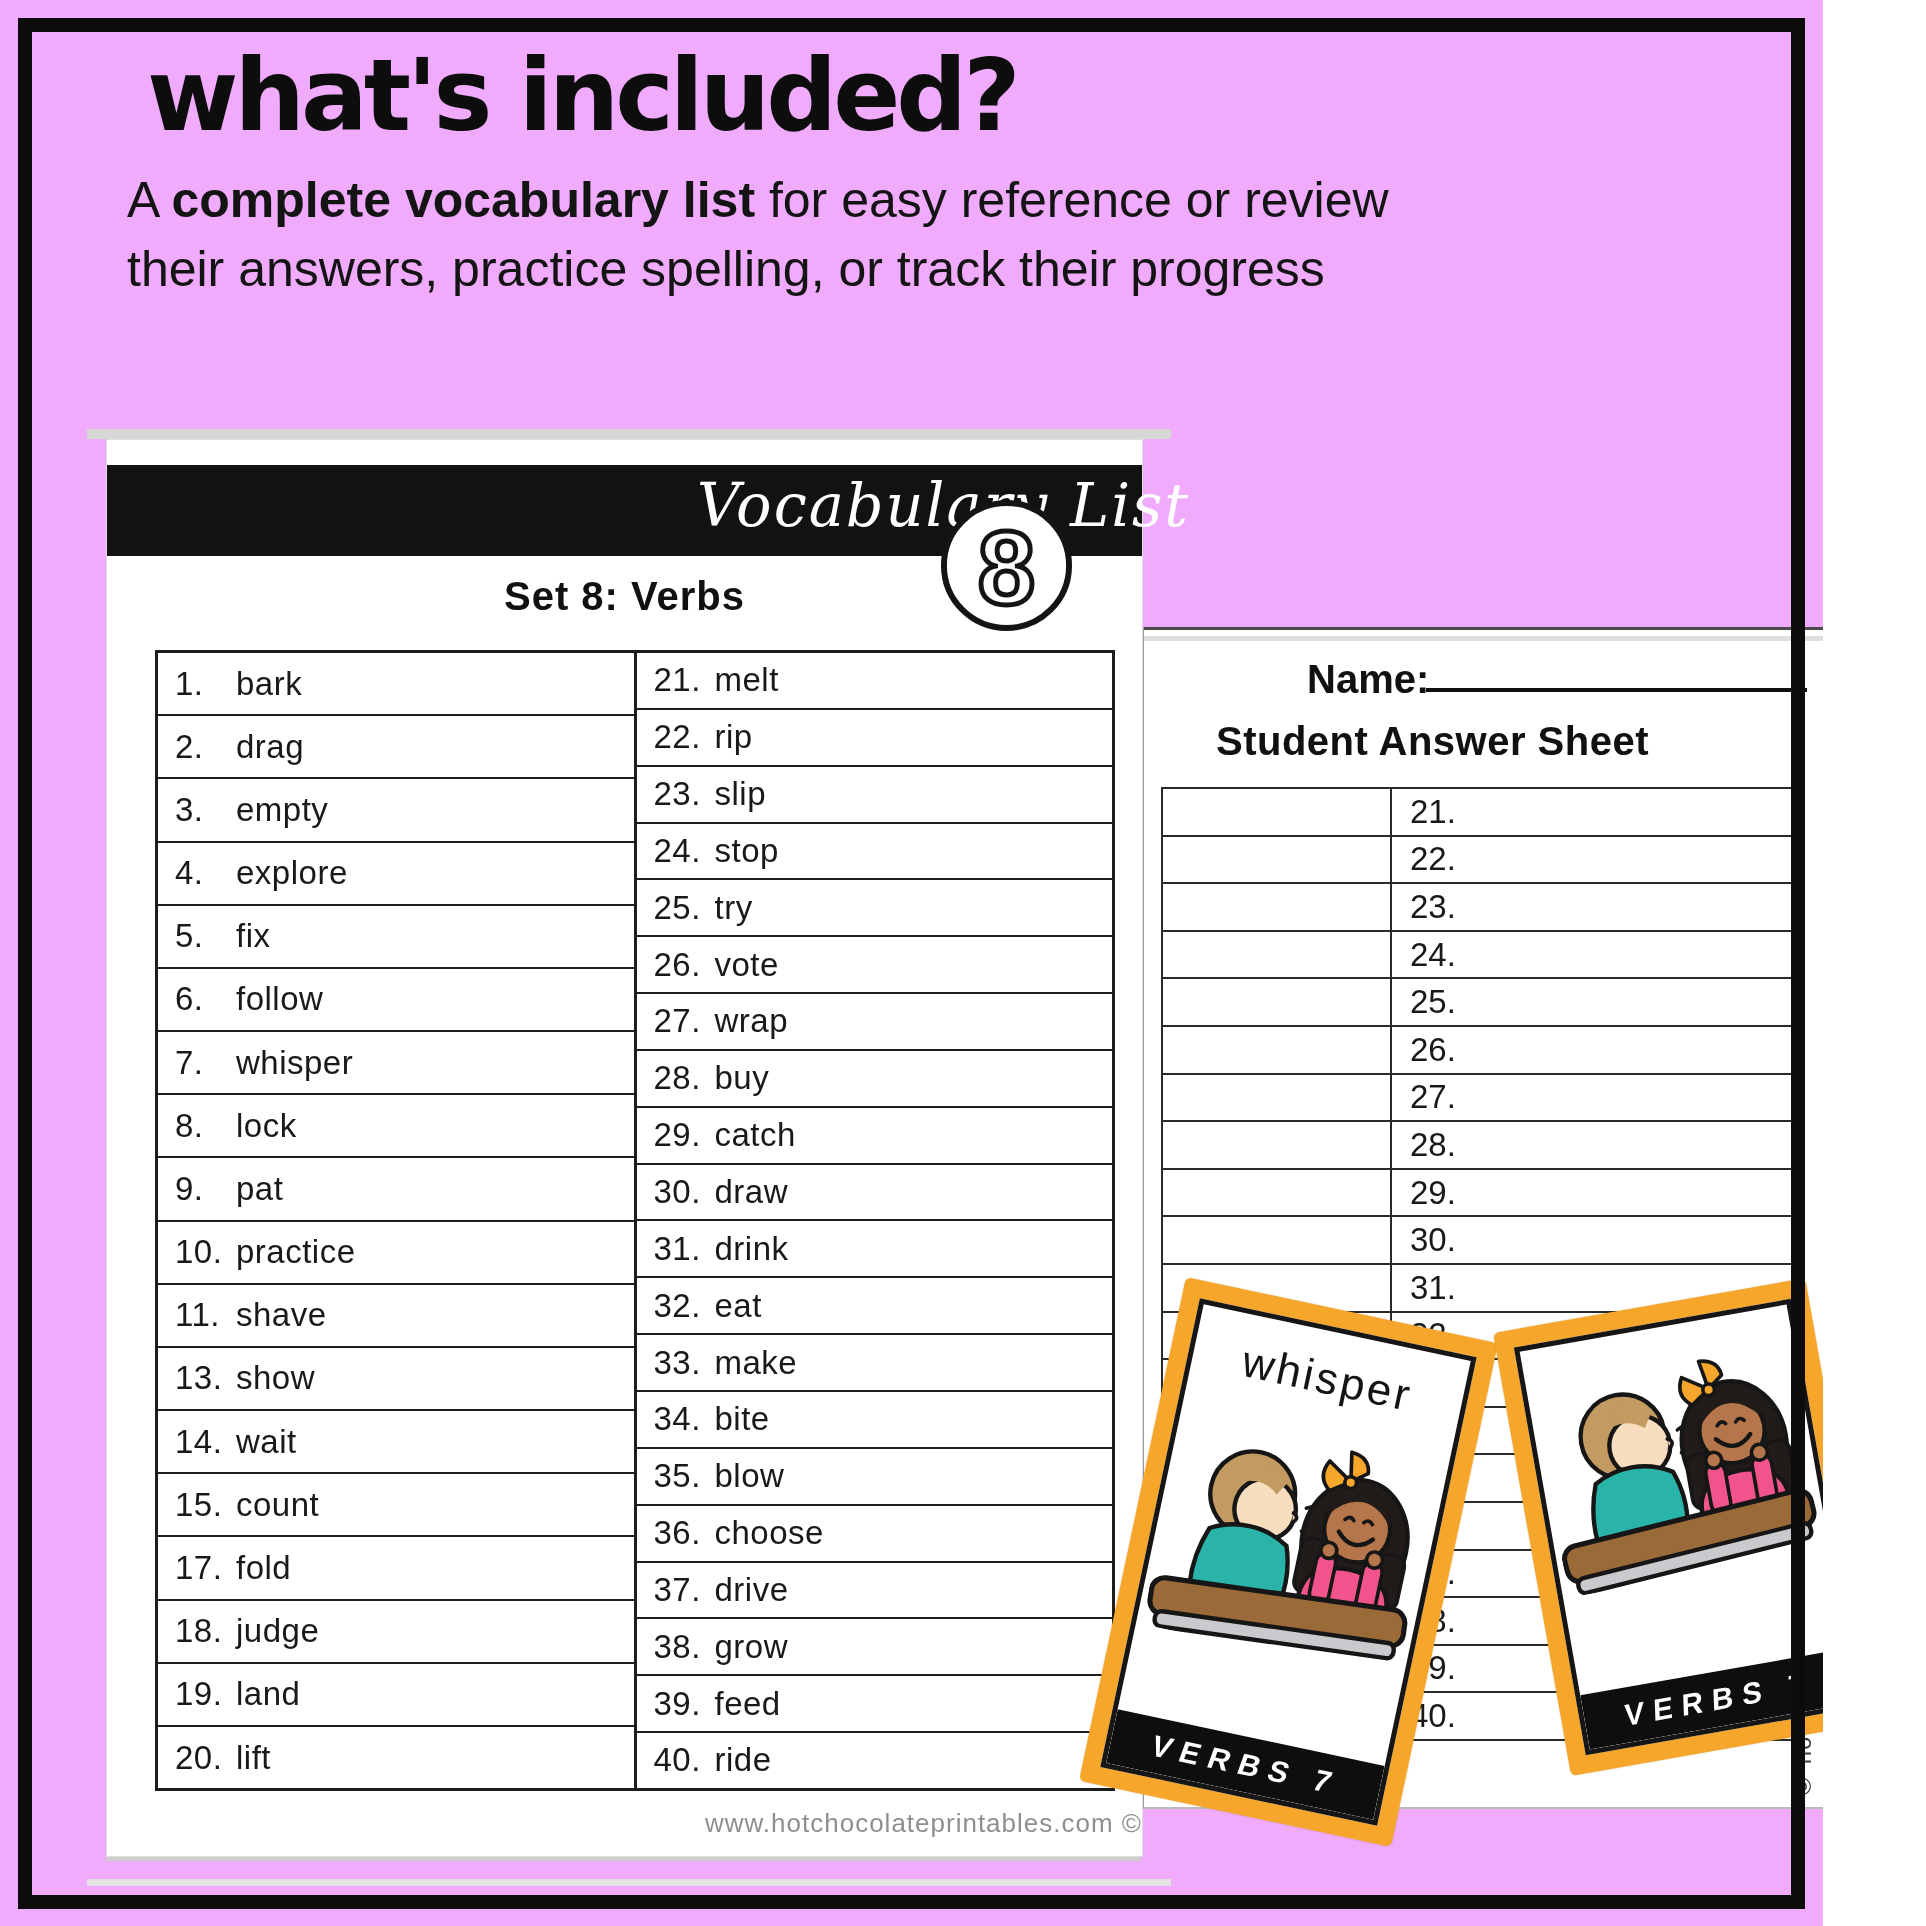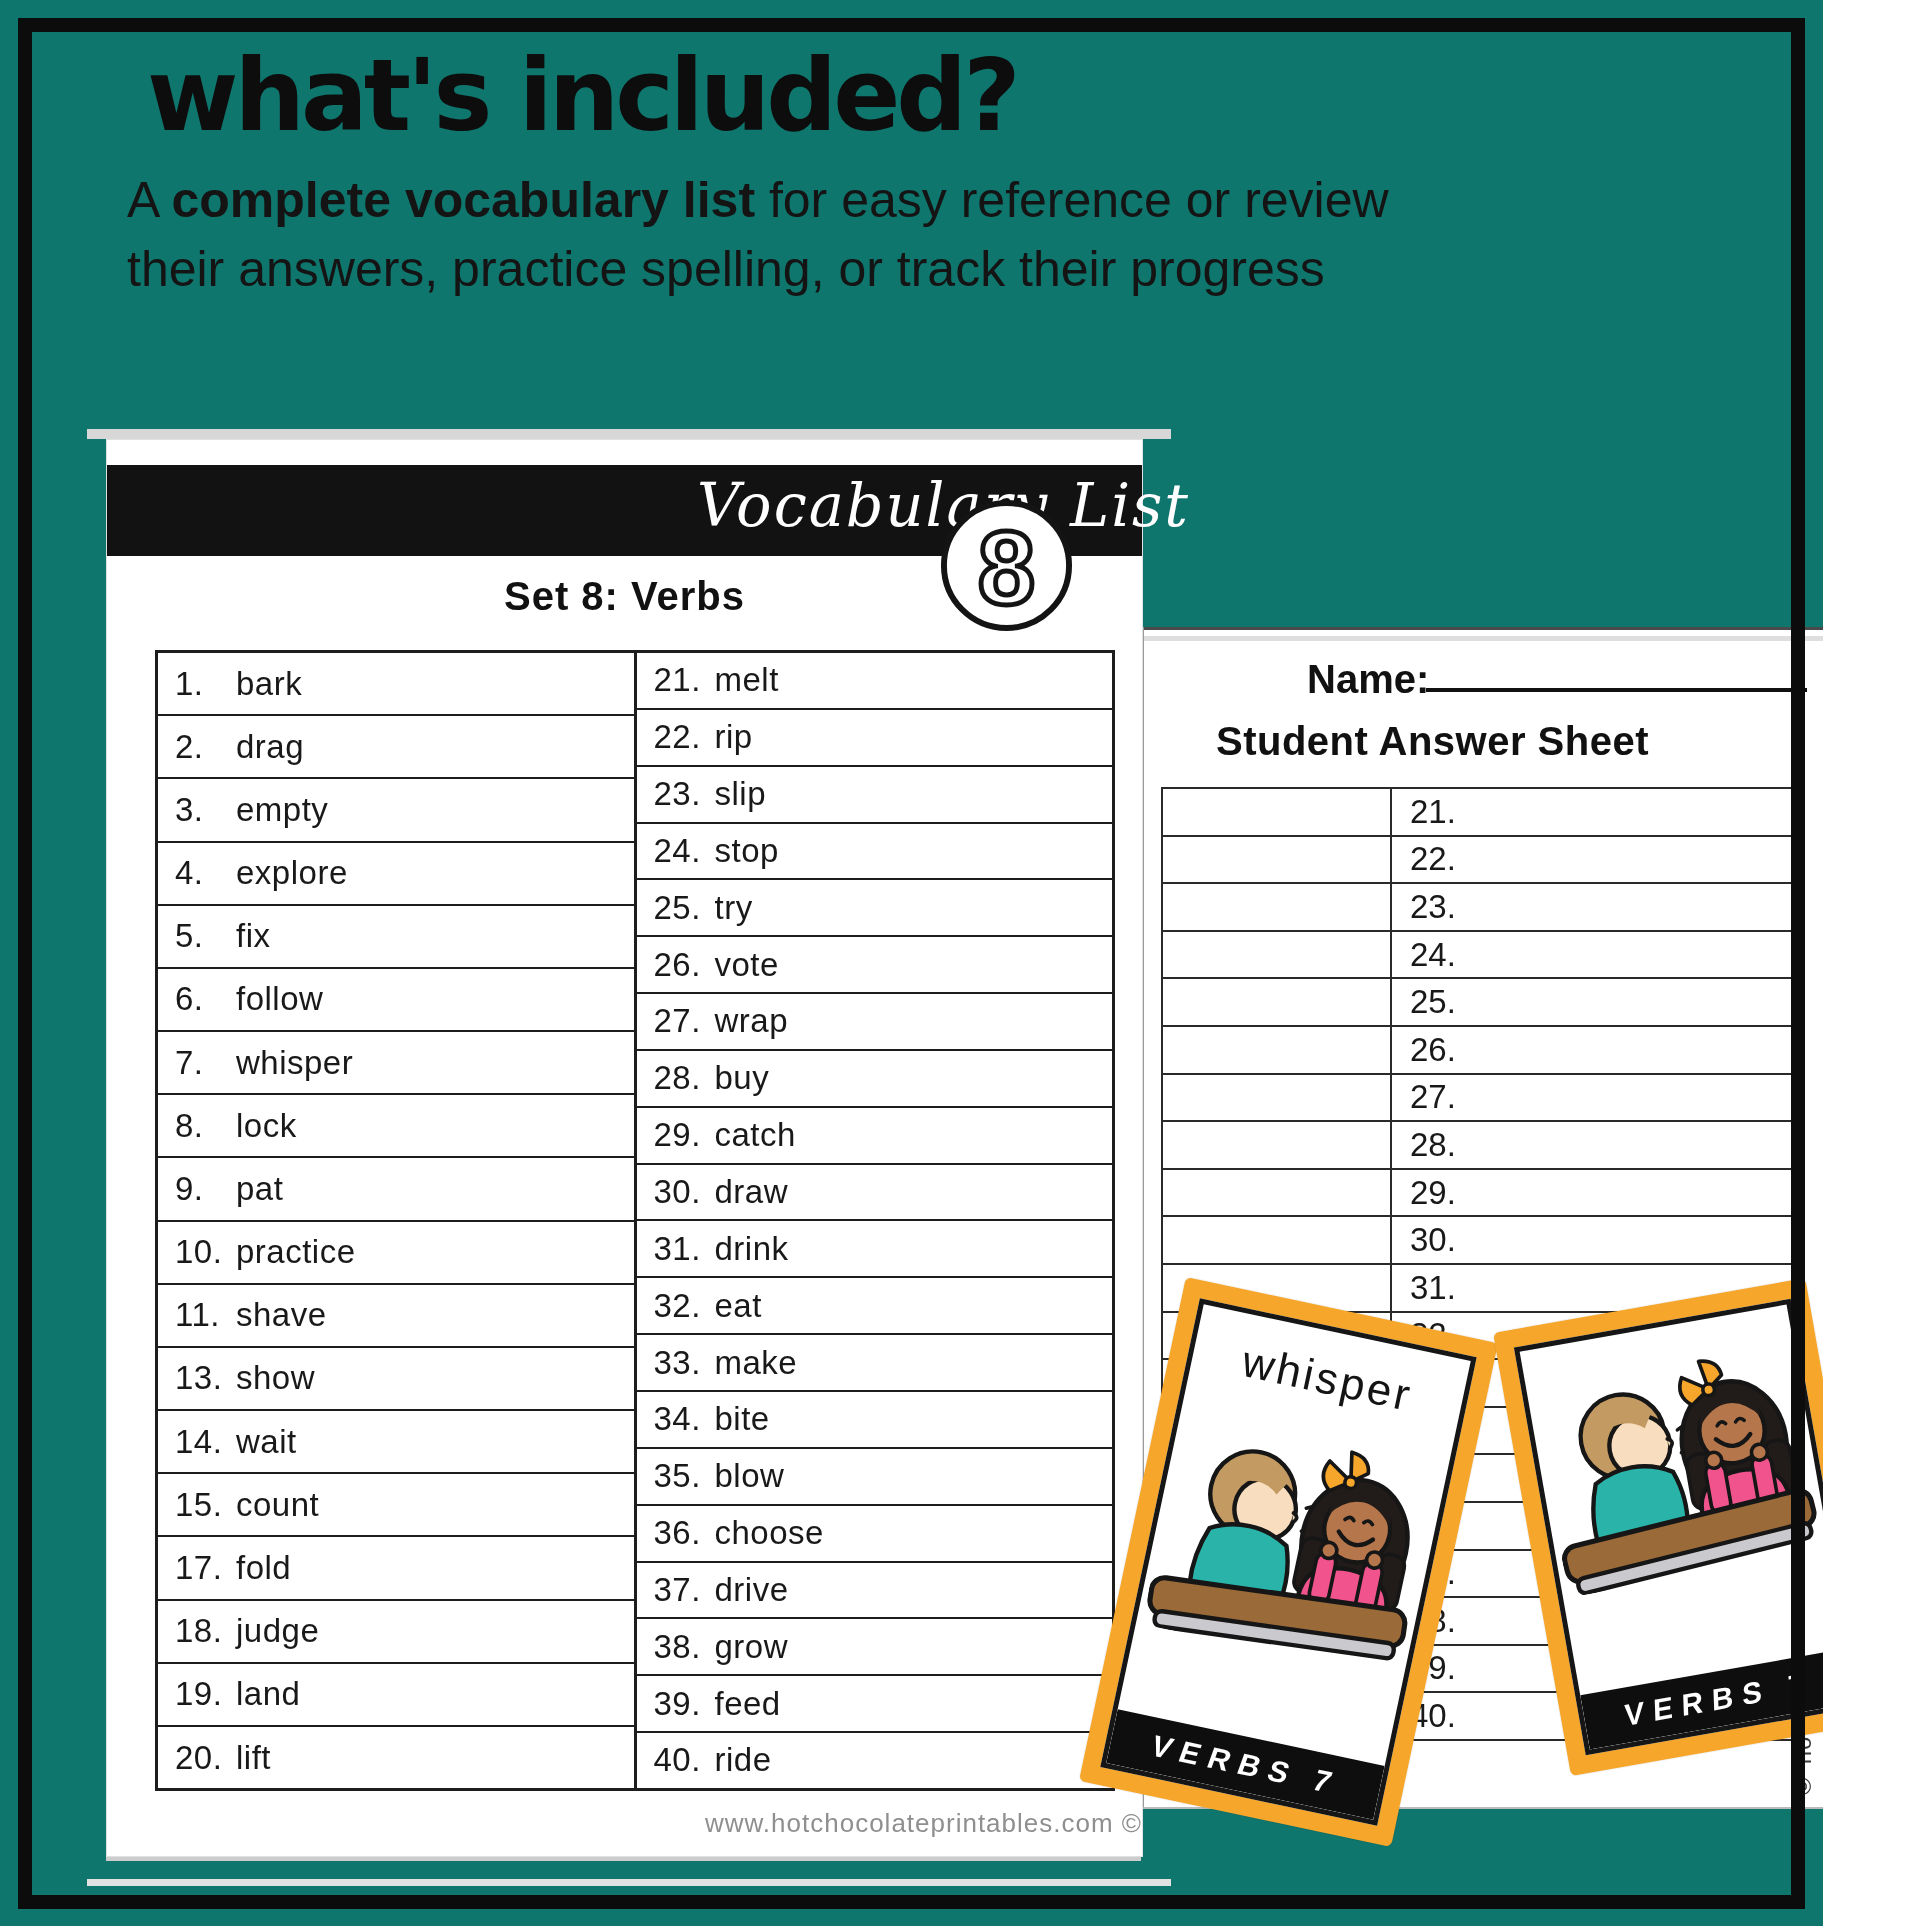--- a/index.html
+++ b/index.html
@@ -1,16 +1,16 @@
 <!DOCTYPE html>
 <html style="--orange: #F5A62B; --teal: #2AB3A9; --pink: #F1548C; --boy-skin: #F8DDBE; --boy-hair: #C39B62; --girl-skin: #B5764C; --girl-hair: #211C19; --desk: #9A6A39; --desk-base: #C9C9CE; --banner-black: #111111; --gray-text: #8F8F8F;"><head>
 <meta charset="utf-8">
 <style>
   html,body{margin:0;padding:0;background:#fff;}
-  .page{position:relative;width:1823px;height:1927px;background:#0f766e;overflow:hidden;
+  .page{position:relative;width:1823px;height:1927px;background:#f0abfc;overflow:hidden;
         font-family:"Liberation Sans",sans-serif;color:#111;}
   .frame{position:absolute;left:18px;top:18px;right:18px;bottom:18px;
          border:14px solid #0c0c0c;z-index:30;pointer-events:none;}
 
   
   .title{position:absolute;left:147px;top:38px;font-family:"DejaVu Sans","Liberation Sans",sans-serif;
          font-size:99px;font-weight:800;letter-spacing:-4px;color:#0d0d0d;}
   .desc{position:absolute;left:127px;top:166px;font-size:50px;line-height:69px;color:#141414;
         letter-spacing:0px;white-space:nowrap;}
   .desc b{font-weight:700;}

